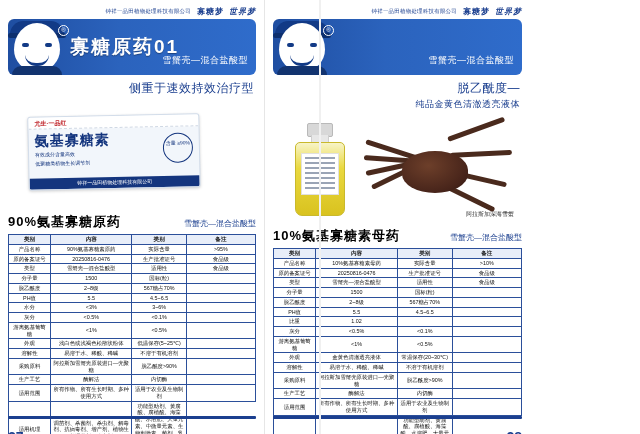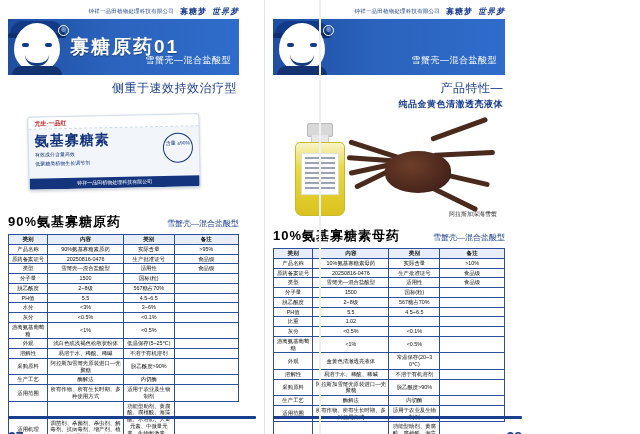--- a/index.html
+++ b/index.html
@@ -3,49 +3,49 @@
 <meta charset="utf-8">
 <style>
   html,body{margin:0;padding:0;}
   body{
     width:640px;height:434px;
     background:#ffffff;
     font-family:"Liberation Sans","DejaVu Sans",sans-serif;
     overflow:hidden;
   }
   .sheet{position:relative;width:640px;height:434px;display:flex;}
-  .page{position:relative;width:265px;height:434px;box-sizing:border-box;padding:6px 25px 0 8px;}
+  .page{position:relative;width:265px;height:434px;box-sizing:border-box;padding:6px 8px 0 8px;}
   .page.left{border-right:1px solid #e6e6e6;}
 
   
   .topstrip{display:flex;align-items:center;justify-content:flex-end;height:11px;font-size:6px;color:#1b3f8f;}
   .topstrip .co{font-size:5.5px;color:#1b3f8f;margin-right:6px;letter-spacing:.2px;}
   .topstrip .slogan{font-size:8px;font-weight:bold;color:#1b3f8f;letter-spacing:1px;}
   .topstrip .slogan2{font-size:8px;font-weight:bold;color:#1b3f8f;letter-spacing:1px;margin-left:5px;font-style:italic;}
 
   
   .banner{position:relative;height:56px;margin-top:2px;
     background:linear-gradient(90deg,#1f4ea1 0%,#2b63bd 45%,#2f6ccb 100%);
-    border-radius:0;display:flex;align-items:center;overflow:hidden;}
+    border-radius:6px;display:flex;align-items:center;overflow:hidden;}
   .banner .mascot{width:58px;height:56px;position:relative;flex:0 0 58px;}
   .mascot .face{position:absolute;left:6px;top:4px;width:46px;height:48px;
     background:#ffffff;border-radius:50% 50% 45% 45%/55% 55% 45% 45%;}
   .mascot .hat{position:absolute;left:2px;top:2px;width:54px;height:16px;background:#123a86;border-radius:20px 20px 4px 4px;}
   .mascot .hatbrim{position:absolute;left:0px;top:14px;width:58px;height:5px;background:#0d2f6e;border-radius:3px;}
   .mascot .eyes{position:absolute;left:14px;top:24px;width:30px;height:4px;}
   .mascot .eyes:before,.mascot .eyes:after{content:"";position:absolute;top:0;width:7px;height:4px;background:#123a86;border-radius:3px;}
   .mascot .eyes:before{left:0}.mascot .eyes:after{right:0}
   .mascot .mouth{position:absolute;left:17px;top:36px;width:24px;height:8px;border-bottom:3px solid #123a86;border-radius:0 0 14px 14px;}
   .mascot .collar{position:absolute;left:4px;bottom:0;width:50px;height:9px;background:#12336f;border-radius:10px 10px 0 0;}
   .banner .reg{position:absolute;left:50px;top:6px;width:9px;height:9px;border:1px solid #fff;border-radius:50%;color:#fff;font-size:6px;line-height:9px;text-align:center;}
   .banner .btitle{color:#fff;font-size:19px;font-weight:bold;letter-spacing:2px;margin-left:4px;text-shadow:0 1px 1px rgba(0,0,0,.35);}
   .banner .bsub{position:absolute;right:8px;bottom:8px;color:#fff;font-size:9px;letter-spacing:.5px;}
 
   .subline{text-align:right;font-size:12px;color:#1b3f8f;margin:5px 2px 0 0;letter-spacing:.5px;}
-  .subline2{text-align:right;font-size:9px;color:#1b3f8f;margin:1px 2px 0 0;letter-spacing:.5px;font-weight:bold;}
+  .subline2{text-align:right;font-size:9px;color:#1b3f8f;margin:1px 2px 0 0;letter-spacing:.5px;}
 
   
   .photo-area{position:relative;height:108px;margin-top:4px;}
   
   .sachet{position:absolute;left:20px;top:14px;width:170px;height:72px;background:#f2f6fb;border:1px solid #d3ddea;border-radius:3px;
     transform:rotate(-1.2deg);box-shadow:0 1px 3px rgba(0,0,0,.18);overflow:hidden;}
   .sachet .s-top{height:12px;background:#ffffff;border-bottom:1px dashed #cfd8e4;font-size:6px;color:#c1272d;padding:2px 0 0 6px;box-sizing:border-box;font-weight:bold;}
   .sachet .s-main{padding:3px 6px;}
   .sachet .s-name{font-size:14px;font-weight:bold;color:#14357e;letter-spacing:1px;}
   .sachet .s-line{font-size:5px;color:#14357e;margin-top:1px;line-height:1.5;}
@@ -274,21 +274,21 @@
           <div class="hatbrim"></div>
         <div class="face"></div>
           <div class="eyes"></div>
           <div class="mouth"></div>
           <div class="collar"></div>
       </div>
       <div class="reg">®</div>
       <div class="bsub">雪蟹壳—混合盐酸型</div>
     </div>
 
-    <div class="subline">产品特性—</div>
+    <div class="subline">脱乙酰度—</div>
     <div class="subline2">纯品金黄色清澈透亮液体</div>
 
     <div class="photo-area">
       <div class="bottle">
         <div class="cap"></div>
           <div class="neck"></div>
           <div class="body"></div>
         <div class="label">
             <div class="ll"></div>
             <div class="ll"></div>

